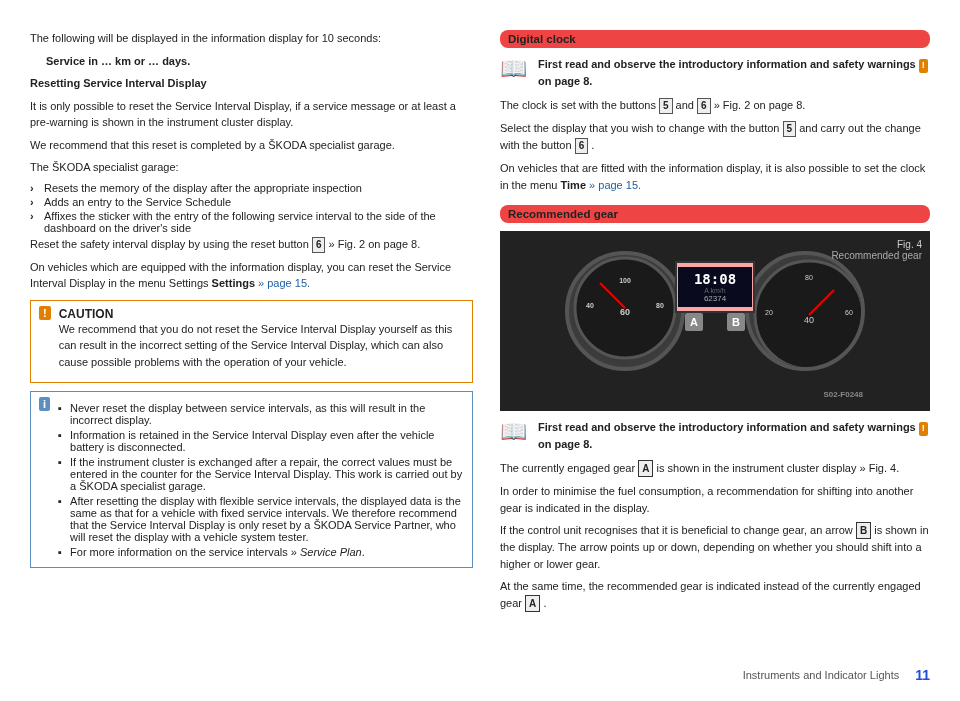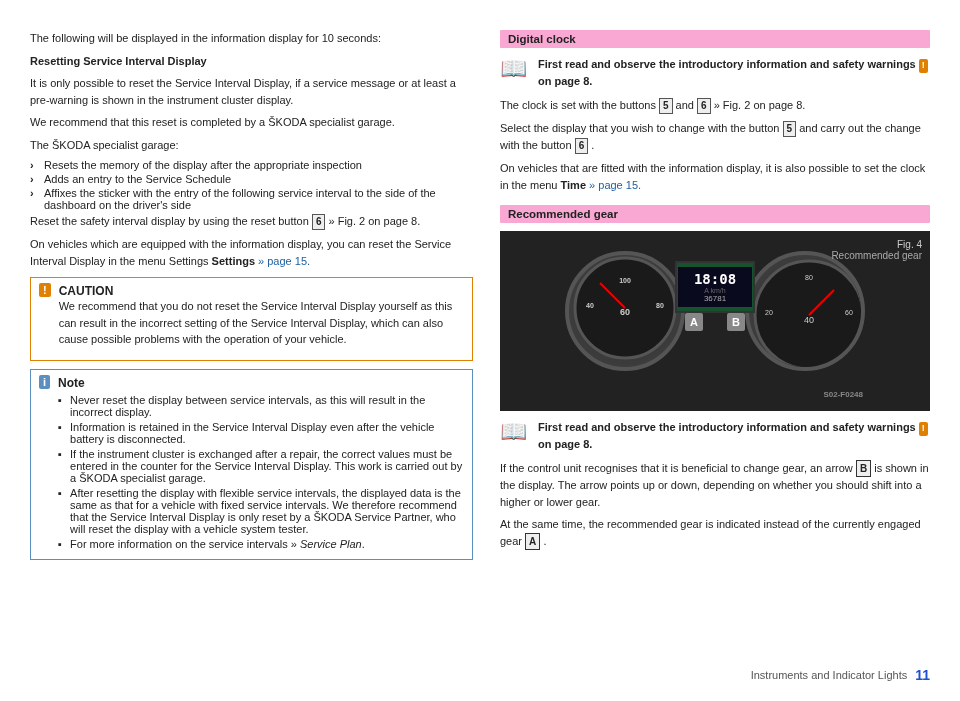--- a/index.html
+++ b/index.html
@@ -20,26 +20,26 @@
     }
     .left-col {
       flex: 1;
       max-width: 450px;
     }
     .right-col {
       flex: 1;
       max-width: 430px;
     }
     .section-box {
-      background: #f9a8d4;
+      background: #ef4444;
       padding: 3px 8px;
       font-size: 11.5px;
       font-weight: bold;
       margin-bottom: 8px;
-      border-radius: 1px;
+      border-radius: 8px;
     }
     p {
       margin-bottom: 6px;
       line-height: 1.5;
     }
     .bold { font-weight: bold; }
     .service-indent {
       margin-left: 16px;
       font-weight: bold;
       margin-bottom: 6px;
@@ -173,36 +173,37 @@
       text-align: right;
     }
     .page-footer {
       position: absolute;
       bottom: 18px;
       right: 30px;
       font-size: 11px;
       color: #555;
       display: flex;
       align-items: center;
-      gap: 8px;
+      gap: 16px;
     }
     .page-number {
       font-size: 14px;
       font-weight: bold;
       color: #1d4ed8;
     }
     .italic { font-style: italic; }
   </style>
 </head>
 <body>
 
 <div class="page-container">
 
   <div class="left-col">
     <p>The following will be displayed in the information display for 10 seconds:</p>
+    <p class="service-indent">Service in … km or … days.</p>
 
     <p class="bold">Resetting Service Interval Display</p>
     <p>It is only possible to reset the Service Interval Display, if a service message or at least a pre-warning is shown in the instrument cluster display.</p>
     <p>We recommend that this reset is completed by a ŠKODA specialist garage.</p>
     <p>The ŠKODA specialist garage:</p>
 
     <div>
       <div class="arrow-item">
         <span class="arrow">›</span>
         <span>Resets the memory of the display after the appropriate inspection</span>
@@ -236,21 +237,20 @@
         <div class="caution-title">CAUTION</div>
         <p>We recommend that you do not reset the Service Interval Display yourself as this can result in the incorrect setting of the Service Interval Display, which can also cause possible problems with the operation of your vehicle.</p>
       </div>
     </div>
 
     <div class="note-box">
       <div>
         <span class="note-icon">i</span>
       </div>
       <div>
-        <div class="note-title">Note</div>
         <div class="note-items">
           <div class="note-item">
             <span class="bullet">▪</span>
             <span>Never reset the display between service intervals, as this will result in the incorrect display.</span>
           </div>
           <div class="note-item">
             <span class="bullet">▪</span>
             <span>Information is retained in the Service Interval Display even after the vehicle battery is disconnected.</span>
           </div>
           <div class="note-item">
@@ -328,25 +328,25 @@
           <svg width="120" height="120" viewBox="0 0 120 120">
             <circle cx="60" cy="60" r="54" fill="#1a1a1a" stroke="#555" stroke-width="3"></circle>
             <text x="60" y="68" text-anchor="middle" fill="#ccc" font-size="9" font-family="Arial">40</text>
             <text x="20" y="60" text-anchor="middle" fill="#ccc" font-size="7" font-family="Arial">20</text>
             <text x="100" y="60" text-anchor="middle" fill="#ccc" font-size="7" font-family="Arial">60</text>
             <text x="60" y="25" text-anchor="middle" fill="#ccc" font-size="7" font-family="Arial">80</text>
             <line x1="60" y1="60" x2="85" y2="35" stroke="#e00" stroke-width="2"></line>
           </svg>
         </div>
 
-        <div style="position:absolute; left:50%; top:20px; transform:translateX(-50%); width:80px; background:#14532d; border:2px solid #333; display:flex; flex-direction:column; align-items:center; justify-content:flex-end; padding:4px;">
+        <div style="position:absolute; left:50%; top:20px; transform:translateX(-50%); width:80px; background:#fca5a5; border:2px solid #333; display:flex; flex-direction:column; align-items:center; justify-content:flex-end; padding:4px;">
           <div style="background:#0a0a1e; width:74px; padding:4px 2px; text-align:center;">
             <div style="color:#fff; font-size:14px; font-weight:bold; font-family:monospace;">18:08</div>
             <div style="color:#666; font-size:7px;">A km/h</div>
-            <div style="color:#aaa; font-size:8px;">36781</div>
+            <div style="color:#aaa; font-size:8px;">62374</div>
           </div>
 
           <div style="position:absolute; bottom:-20px; left:8px; background:#888; color:#fff; font-weight:bold; font-size:11px; width:18px; height:18px; display:flex; align-items:center; justify-content:center; border-radius:2px;">A</div>
 
           <div style="position:absolute; bottom:-20px; right:8px; background:#888; color:#fff; font-weight:bold; font-size:11px; width:18px; height:18px; display:flex; align-items:center; justify-content:center; border-radius:2px;">B</div>
         </div>
 
         <div style="position:absolute; bottom:2px; right:2px; color:#888; font-size:8px;font-weight:bold;">S02-F0248</div>
       </div>
 
@@ -358,21 +358,27 @@
 
     <div class="warning-read">
       <span class="book-icon">📖</span>
       <span class="warning-read-text">
         <span>First read and observe the introductory information and safety warnings</span>
         <span class="inline-warn">!</span>
         <span> on page 8.</span>
       </span>
     </div>
 
-
+    <p>
+      <span>The currently engaged gear</span>
+      <span class="inline-box-label">A</span>
+      <span> is shown in the instrument cluster display » Fig. 4.</span>
+    </p>
+
+    <p>In order to minimise the fuel consumption, a recommendation for shifting into another gear is indicated in the display.</p>
 
     <p>
       <span>If the control unit recognises that it is beneficial to change gear, an arrow</span>
       <span class="inline-box-label">B</span>
       <span> is shown in the display. The arrow points up or down, depending on whether you should shift into a higher or lower gear.</span>
     </p>
 
     <p>
       <span>At the same time, the recommended gear is indicated instead of the currently engaged gear</span>
       <span class="inline-box-label">A</span>

